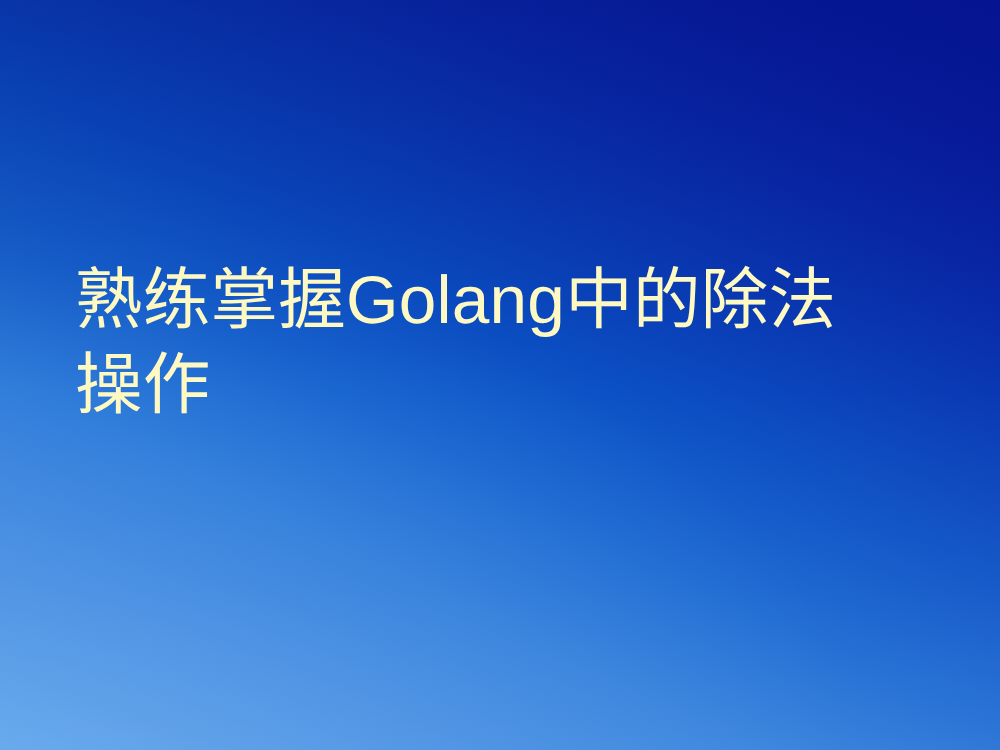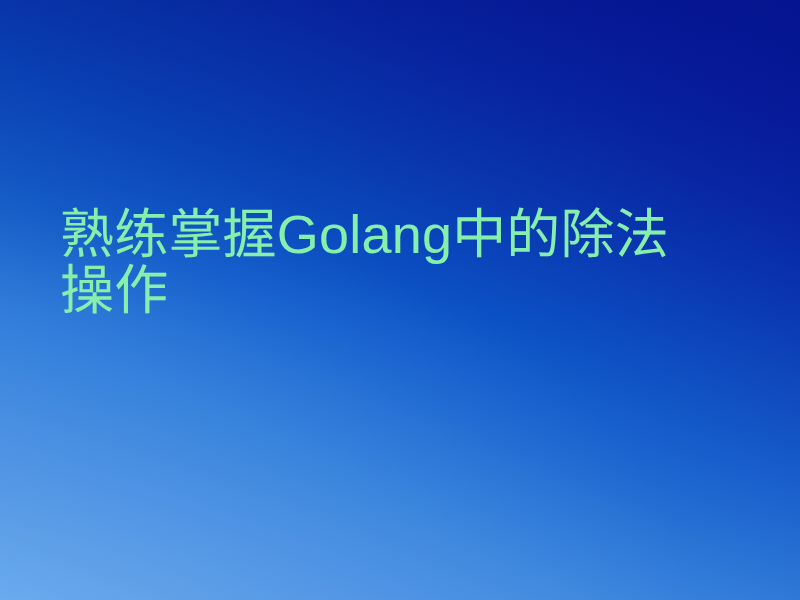--- a/index.html
+++ b/index.html
@@ -70,25 +70,25 @@
   
   .title-block {
     position: absolute;
     left: 60px;
     top: 206px;
     width: 648px;
   }
 
   .slide-title {
     margin: 0;
-    color: #86efac;
+    color: #fef9c3;
     font-family: "Liberation Sans", "DejaVu Sans", sans-serif;
     font-size: 54px;
     font-weight: 400;
-    line-height: 56px;
+    line-height: 68px;
     letter-spacing: 0.2px;
     text-align: left;
     white-space: normal;
     word-break: break-word;
   }
 </style>
 </head>
 <body>
 
 <div class="slide-canvas">

